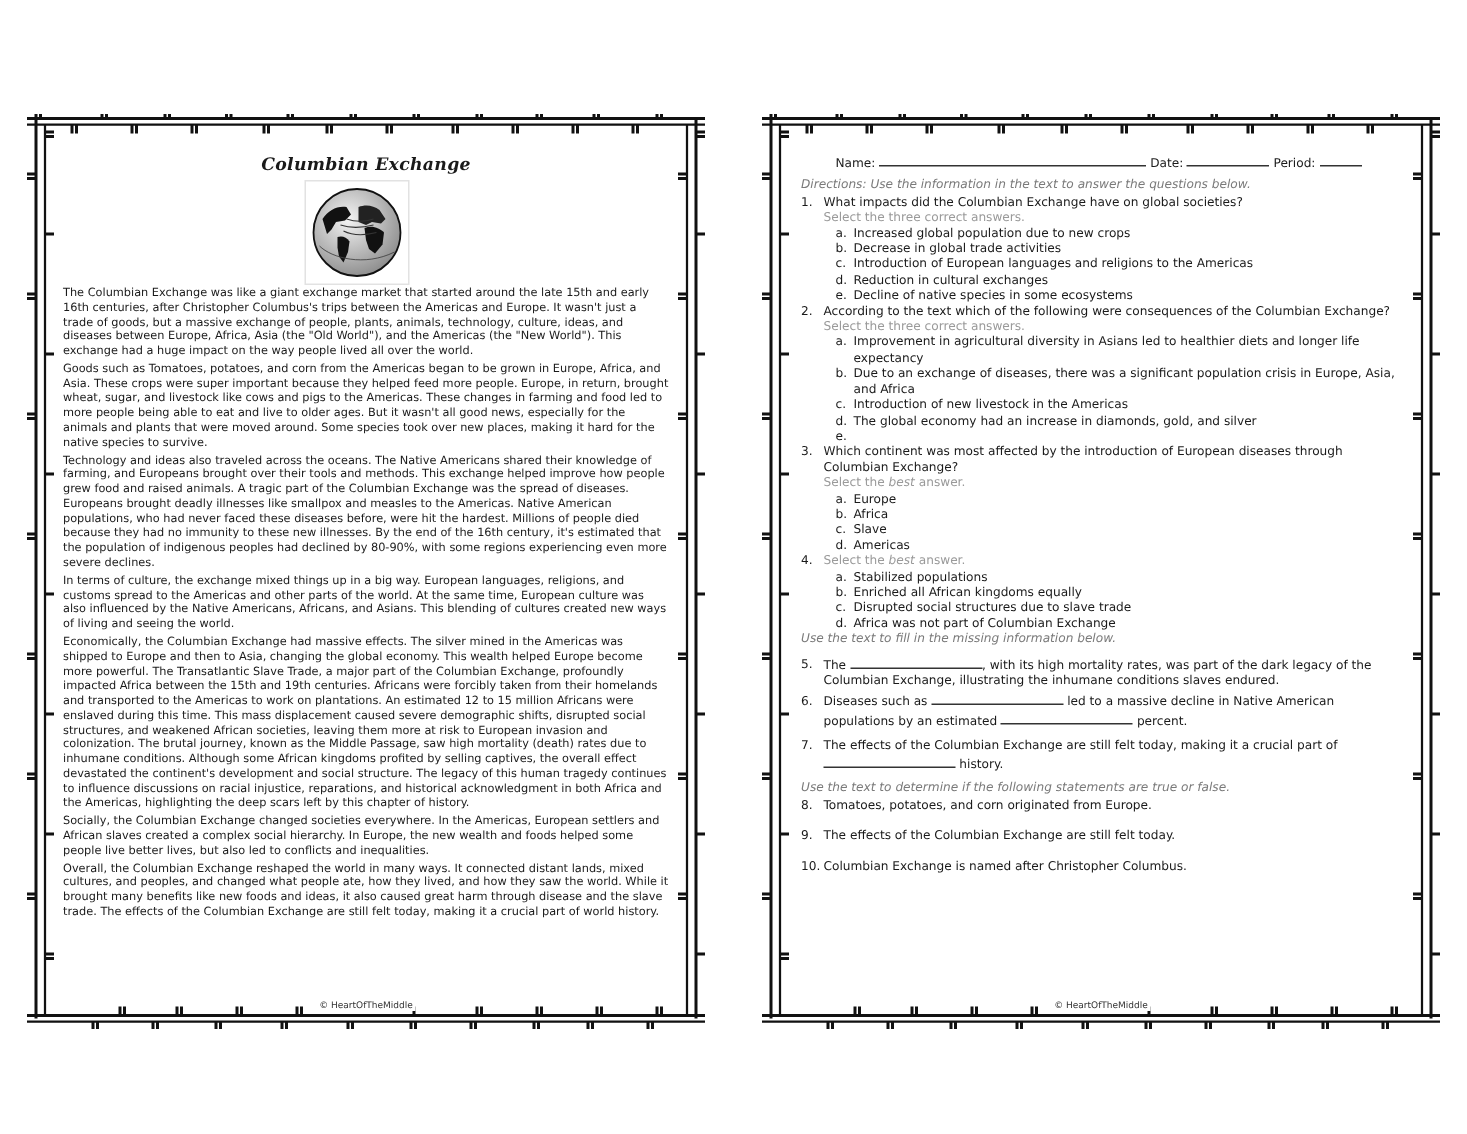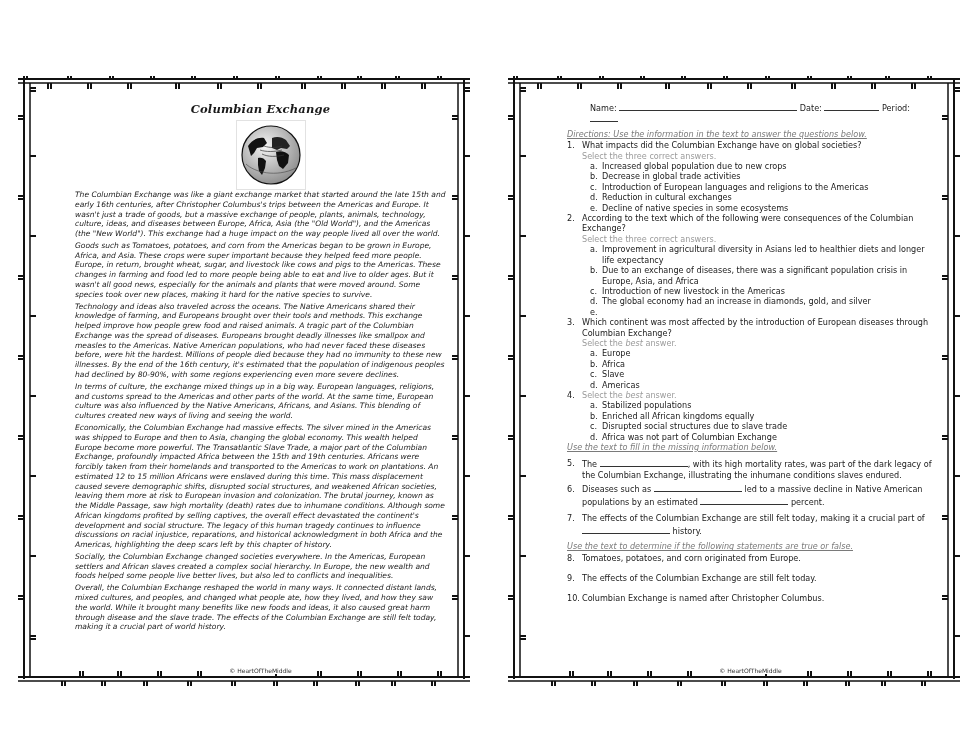--- a/index.html
+++ b/index.html
@@ -1,32 +1,32 @@
 <!DOCTYPE html>
 <html><head>
 <meta charset="utf-8">
 <style>
   html,body{margin:0;padding:0;background:#ffffff;}
   body{width:978px;height:756px;position:relative;overflow:hidden;font-family:"DejaVu Sans",sans-serif;color:#1a1a1a;}
   .page{position:absolute;top:76px;height:610px;}
   .page.left{left:18px;width:452px;}
   .page.right{left:508px;width:452px;}
   .frame{position:absolute;inset:0;pointer-events:none;}
-  .content{position:absolute;left:24px;right:24px;top:0;bottom:0;margin-left:33px;}
+  .content{position:absolute;left:24px;right:24px;top:0;bottom:0;}
   .title{position:absolute;top:26px;left:0;right:0;text-align:center;font-family:"DejaVu Serif",serif;font-weight:bold;font-style:italic;font-size:11.5px;letter-spacing:0.2px;}
   .globe-box{position:absolute;top:44px;left:161px;width:68px;height:68px;border:1px solid #e2e2e2;display:flex;align-items:center;justify-content:center;}
   .passage{position:absolute;top:114px;left:0;right:0;font-size:7.55px;line-height:9.75px;}
-  .passage p{margin:0 0 2.2px 0;font-style:italic;}
+  .passage p{margin:0 0 2.2px 0;}
   .copyright{position:absolute;bottom:12px;left:0;right:0;text-align:center;font-size:6px;color:#333;}
   .copyright span{background:#fff;padding:0 2px;}
   
   .ws{position:absolute;top:26px;left:2px;right:0;font-size:8.1px;line-height:10.4px;}
   .name-row{padding-left:23px;margin-bottom:4px;}
   .blank{display:inline-block;border-bottom:1px solid #333;height:8px;vertical-align:baseline;}
-  .directions{color:#7a7a7a;font-style:italic;margin-bottom:1px;text-decoration:underline;}
+  .directions{color:#7a7a7a;font-style:italic;margin-bottom:1px;}
   .q{display:flex;}
   .qnum{width:15px;flex:none;}
   .qbody{flex:1;}
   .hint{color:#9a9a9a;}
   .opts{margin:0;padding:0 0 0 8px;list-style:none;}
   .opts li{display:flex;}
   .opts .letter{width:12px;flex:none;}
   .fill{margin-bottom:3px;}
   .tf{margin-bottom:10px;}
 </style>

